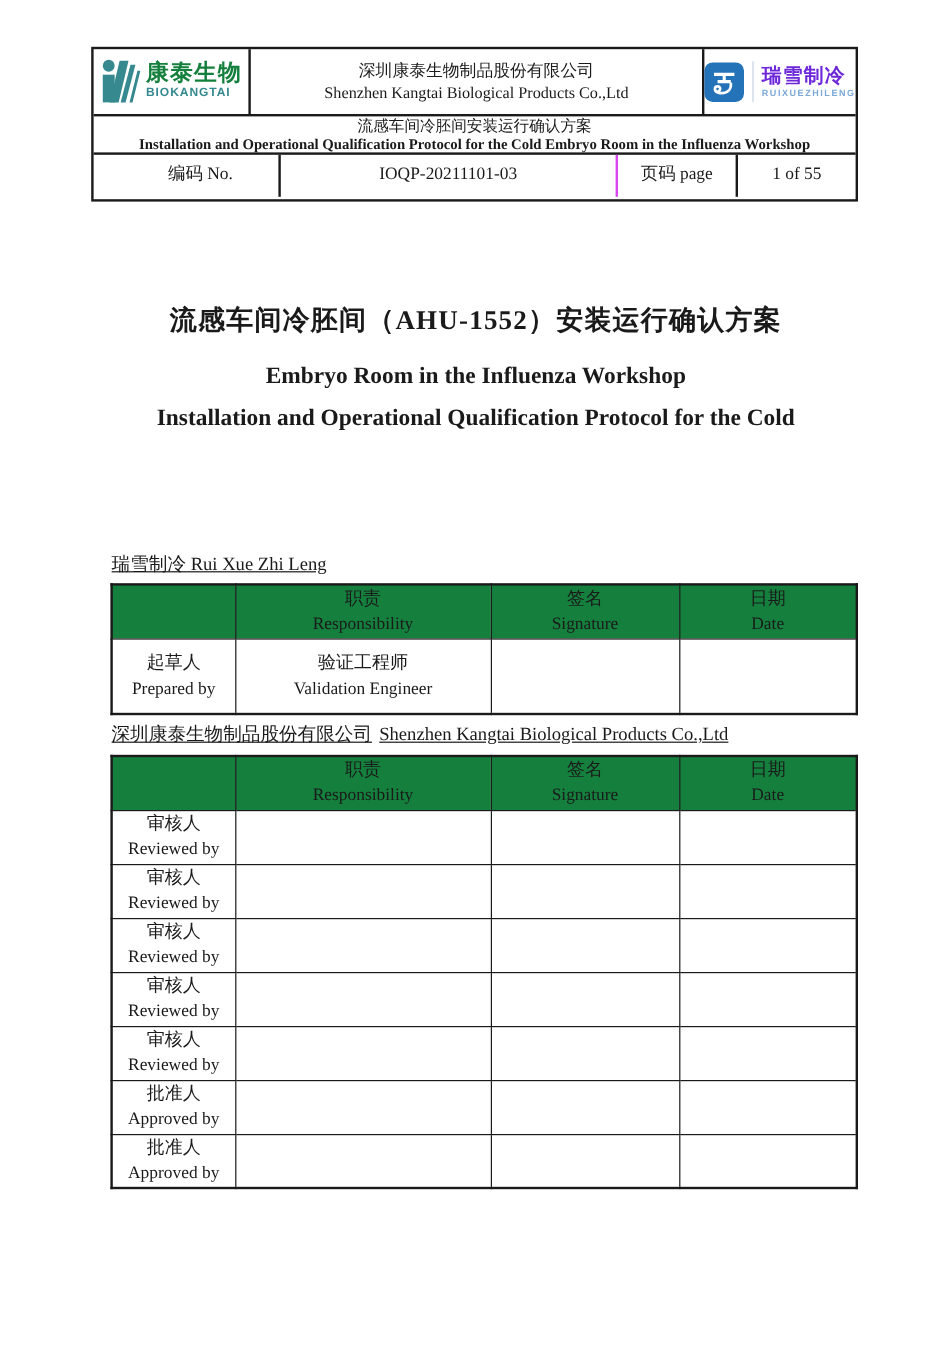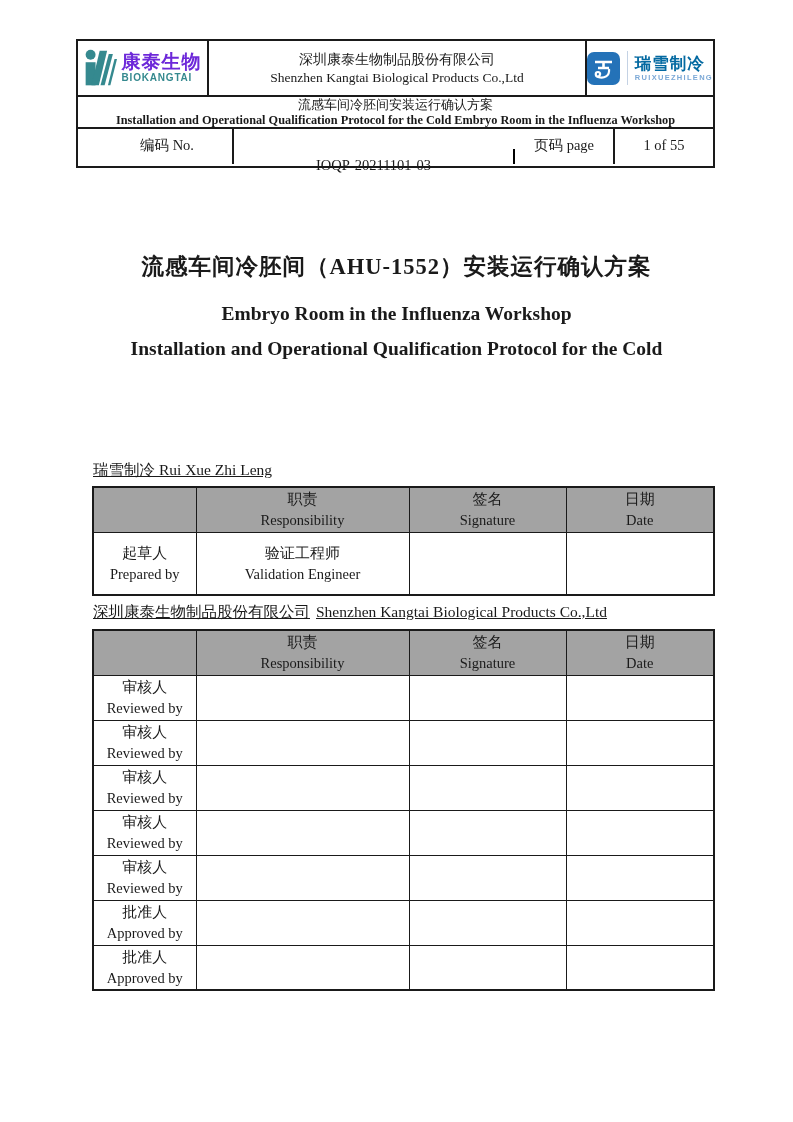--- a/index.html
+++ b/index.html
@@ -16,37 +16,37 @@
   }
   .hdr-r1 { display:flex; height:54px; }
   .hcell { box-sizing:border-box; }
   .c-logo { width:132px; border-right:2px solid #1a1a1a; display:flex; align-items:center; justify-content:center; gap:5px; }
   .c-company { width:380px; border-right:2px solid #1a1a1a; display:flex; flex-direction:column; justify-content:center; text-align:center; }
   .c-ruixue { flex:1; display:flex; align-items:center; justify-content:center; gap:7px; }
   .company-cn { font-size:14px; line-height:18px; }
   .company-en { font-size:13.5px; line-height:17px; }
 
   .kt-text { display:flex; flex-direction:column; align-items:flex-start; }
-  .kt-cn { color:#6d28d9; font-weight:bold; font-size:19px; line-height:20px; letter-spacing:1px; font-family:"Liberation Sans","DejaVu Sans",sans-serif; }
+  .kt-cn { color:#15803d; font-weight:bold; font-size:19px; line-height:20px; letter-spacing:1px; font-family:"Liberation Sans","DejaVu Sans",sans-serif; }
   .kt-en { color:#35898f; font-weight:bold; font-size:10px; line-height:12px; letter-spacing:0.8px; font-family:"Liberation Sans","DejaVu Sans",sans-serif; }
 
   .rx-icon { width:33px; height:33px; border-radius:7px; background:#2472b8; position:relative; flex:0 0 auto; }
   .rx-sep { width:1px; height:34px; background:#c4d2e4; }
   .rx-text { display:flex; flex-direction:column; align-items:flex-start; }
-  .rx-cn { color:#0369a1; font-weight:bold; font-size:16.5px; line-height:19px; letter-spacing:1px; font-family:"Liberation Sans","DejaVu Sans",sans-serif;text-align:right; }
+  .rx-cn { color:#6d28d9; font-weight:bold; font-size:16.5px; line-height:19px; letter-spacing:1px; font-family:"Liberation Sans","DejaVu Sans",sans-serif;text-align:right; }
   .rx-en { color:#7ba8d6; font-weight:bold; font-size:7.5px; line-height:10px; letter-spacing:1.3px; font-family:"Liberation Sans","DejaVu Sans",sans-serif; }
 
   .hdr-r2 { border-top:2px solid #1a1a1a; height:32px; text-align:center; box-sizing:border-box; padding-top:0px; }
   .r2-cn { font-size:13px; line-height:16px; }
   .r2-en { font-size:12.3px; line-height:15px; font-weight:bold; }
 
   .hdr-r3 { border-top:2px solid #1a1a1a; height:35px; display:flex;padding-left:24px; }
   .r3-cell { box-sizing:border-box; text-align:center; line-height:33px; font-size:14.5px; }
   .r3-c1 { width:132px; border-right:2px solid #1a1a1a; }
-  .r3-c2 { width:281px; border-right:2px solid #000000;margin-top:20px; }
+  .r3-c2 { width:281px; border-right:2px solid #d946ef; }
   .r3-c3 { width:100px; border-right:2px solid #1a1a1a; }
   .r3-c4 { flex:1;text-align:center; }
 
   
   .main-title-cn {
     position:absolute; top:251px; left:0; width:793px; text-align:center;
     font-size:22.5px; font-weight:bold; letter-spacing:1px;
   }
   .main-title-en {
     position:absolute; top:296px; left:0; width:793px; text-align:center;
@@ -63,21 +63,21 @@
   table.appr {
     position:absolute; left:92px; border-collapse:collapse; table-layout:fixed;
     width:621px; border:2px solid #1a1a1a;
   }
   .tbl1 { top:486px; }
   .tbl2 { top:629px; }
   table.appr th, table.appr td {
     border:1.5px solid #1a1a1a; padding:0; text-align:center; vertical-align:middle;
     font-weight:normal; box-sizing:border-box;
   }
-  table.appr thead th { background:#a3a3a3; height:45px; }
+  table.appr thead th { background:#15803d; height:45px; }
   .tbl1 tbody td { height:63px; }
   .tbl2 tbody td { height:45px; }
   .cell-cn { font-size:15px; line-height:21px; }
   .cell-en { font-size:14.5px; line-height:20px; }
 </style>
 </head>
 <body>
 
 <div class="hdr">
   <div class="hdr-r1">

